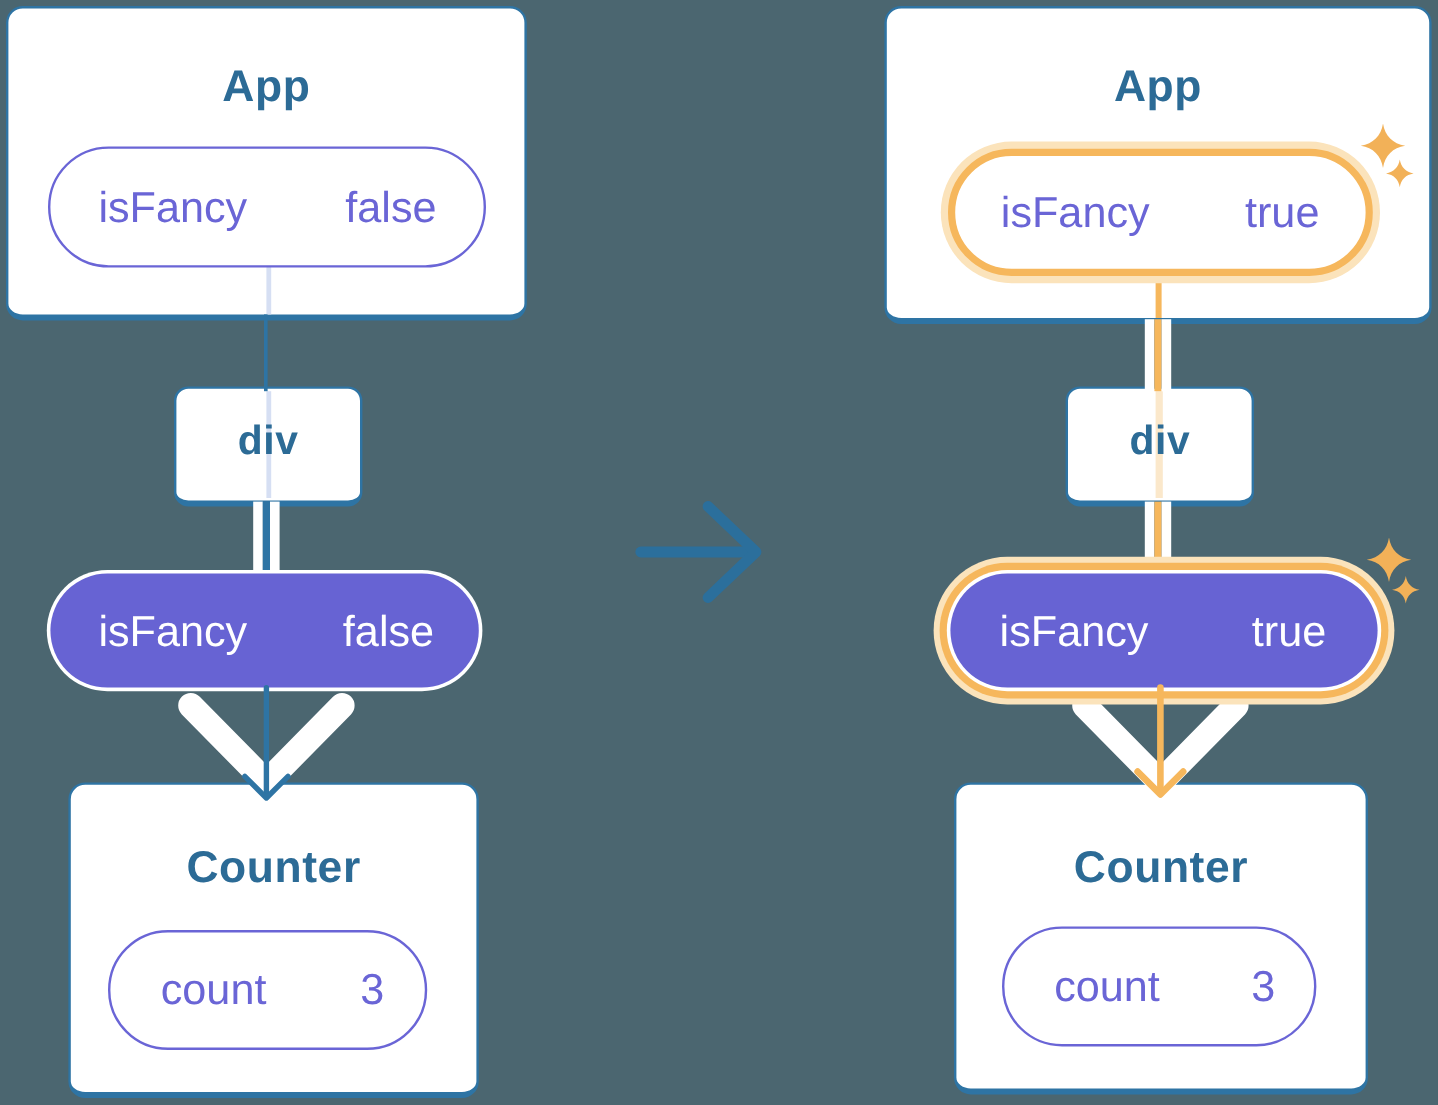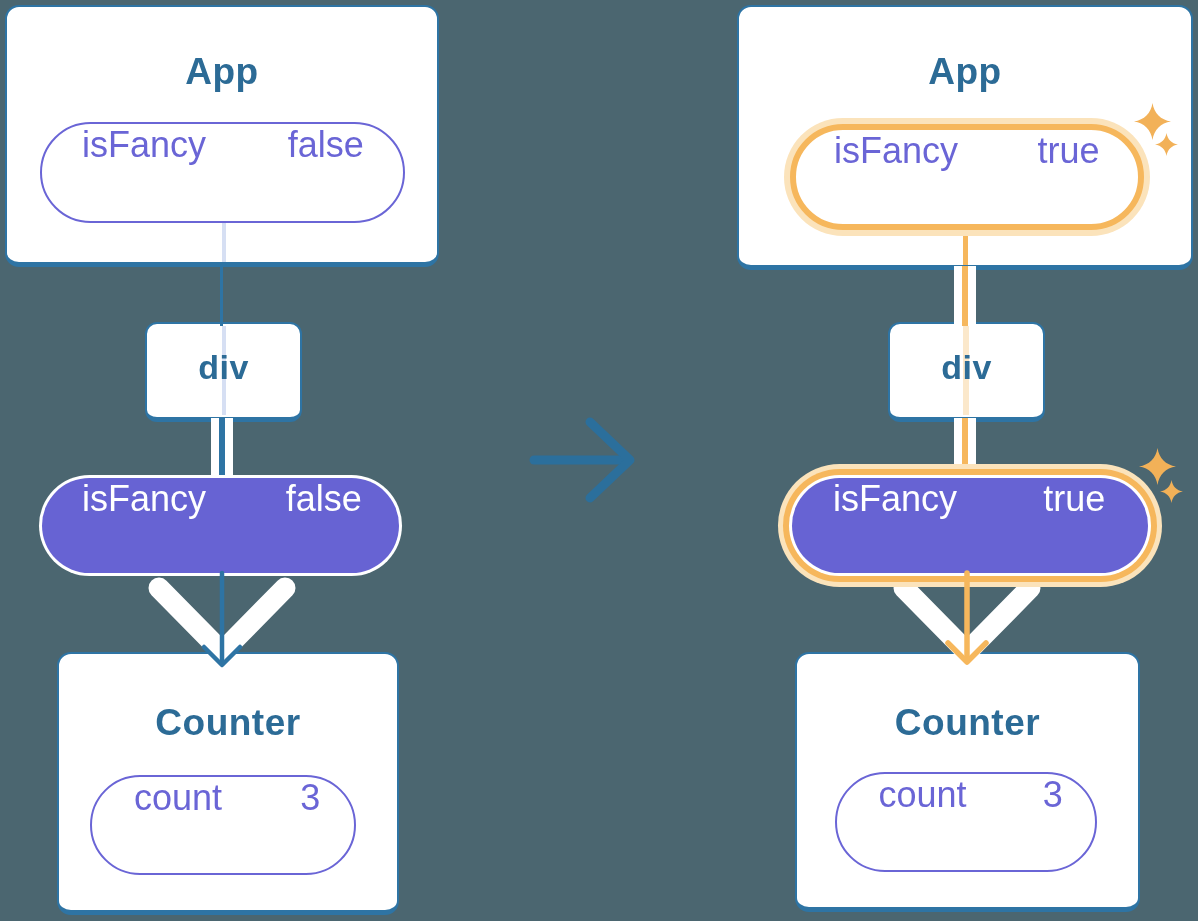--- a/index.html
+++ b/index.html
@@ -32,21 +32,21 @@
   }
   .card .through-line{
     position:absolute;
     z-index:1;
   }
 
   
   .pill{
     position:absolute;
     display:flex;
-    align-items:flex-start;
+    align-items:center;
     box-sizing:border-box;
     border-radius:60px;
     font-size:36px;
     z-index:3;
   }
   .pill .cell{
     display:flex;align-items:center;justify-content:center;
   }
   .pill .divider{flex:0 0 auto;}
   .pill-outline{

